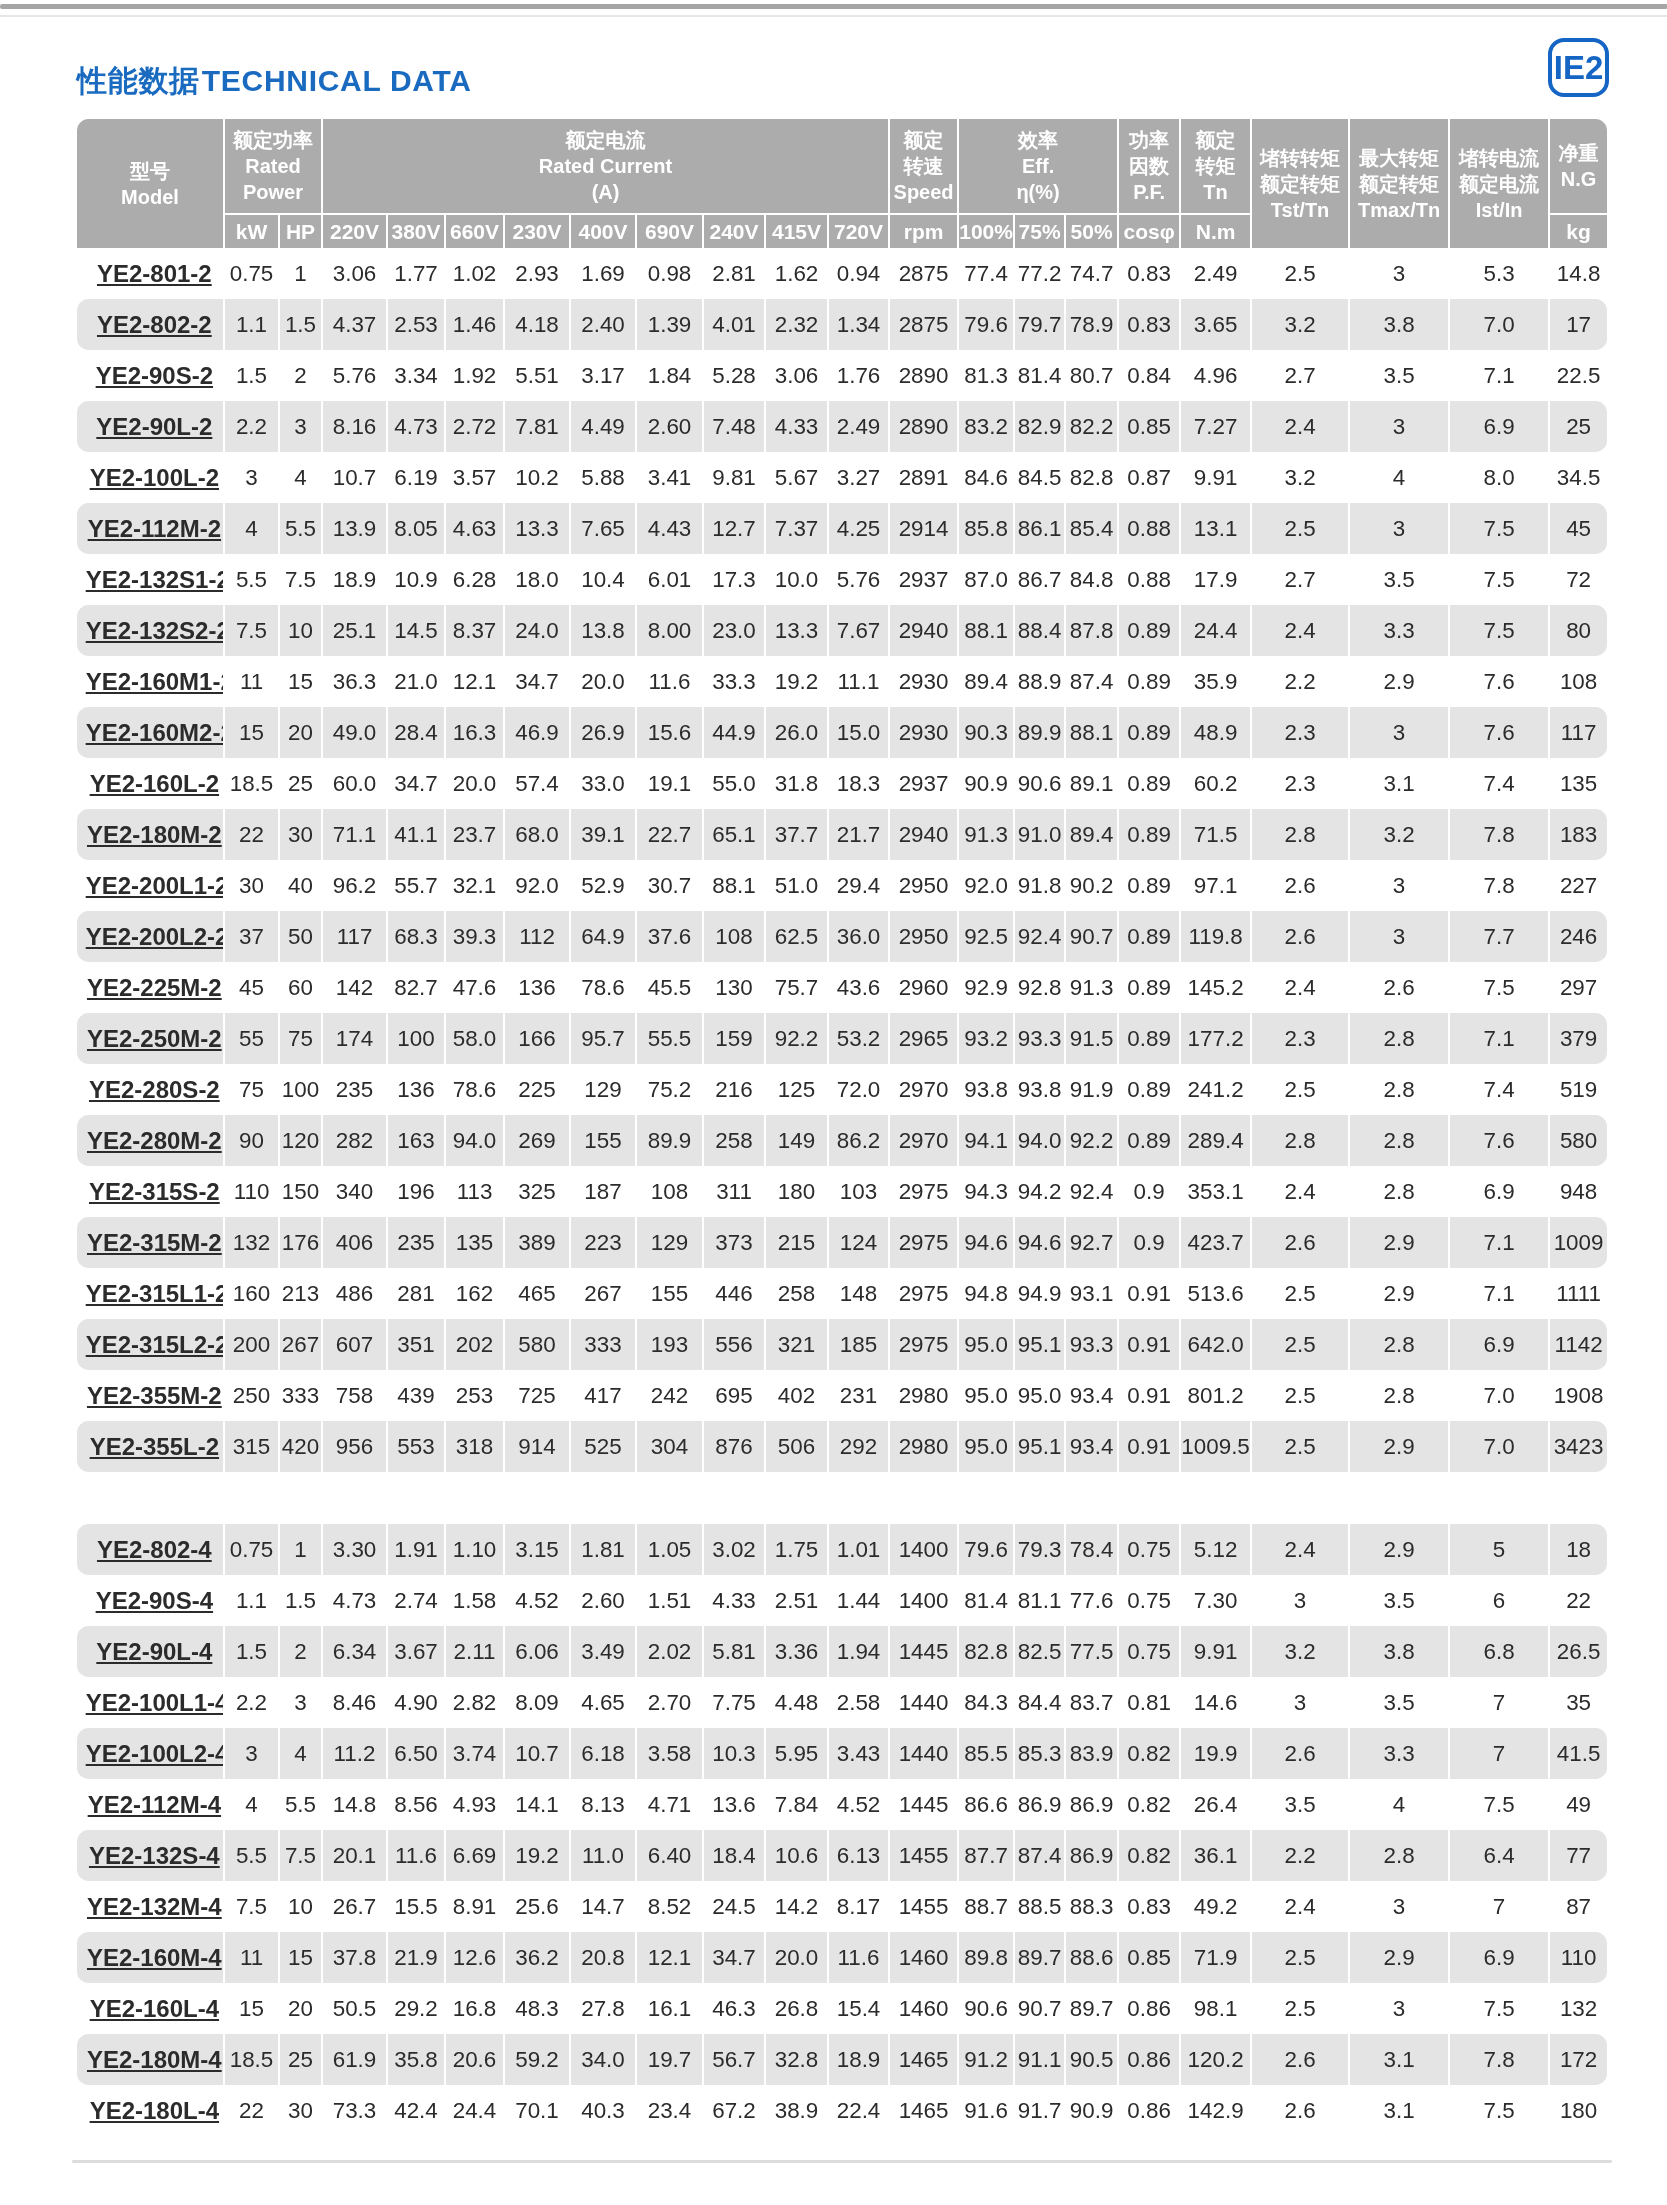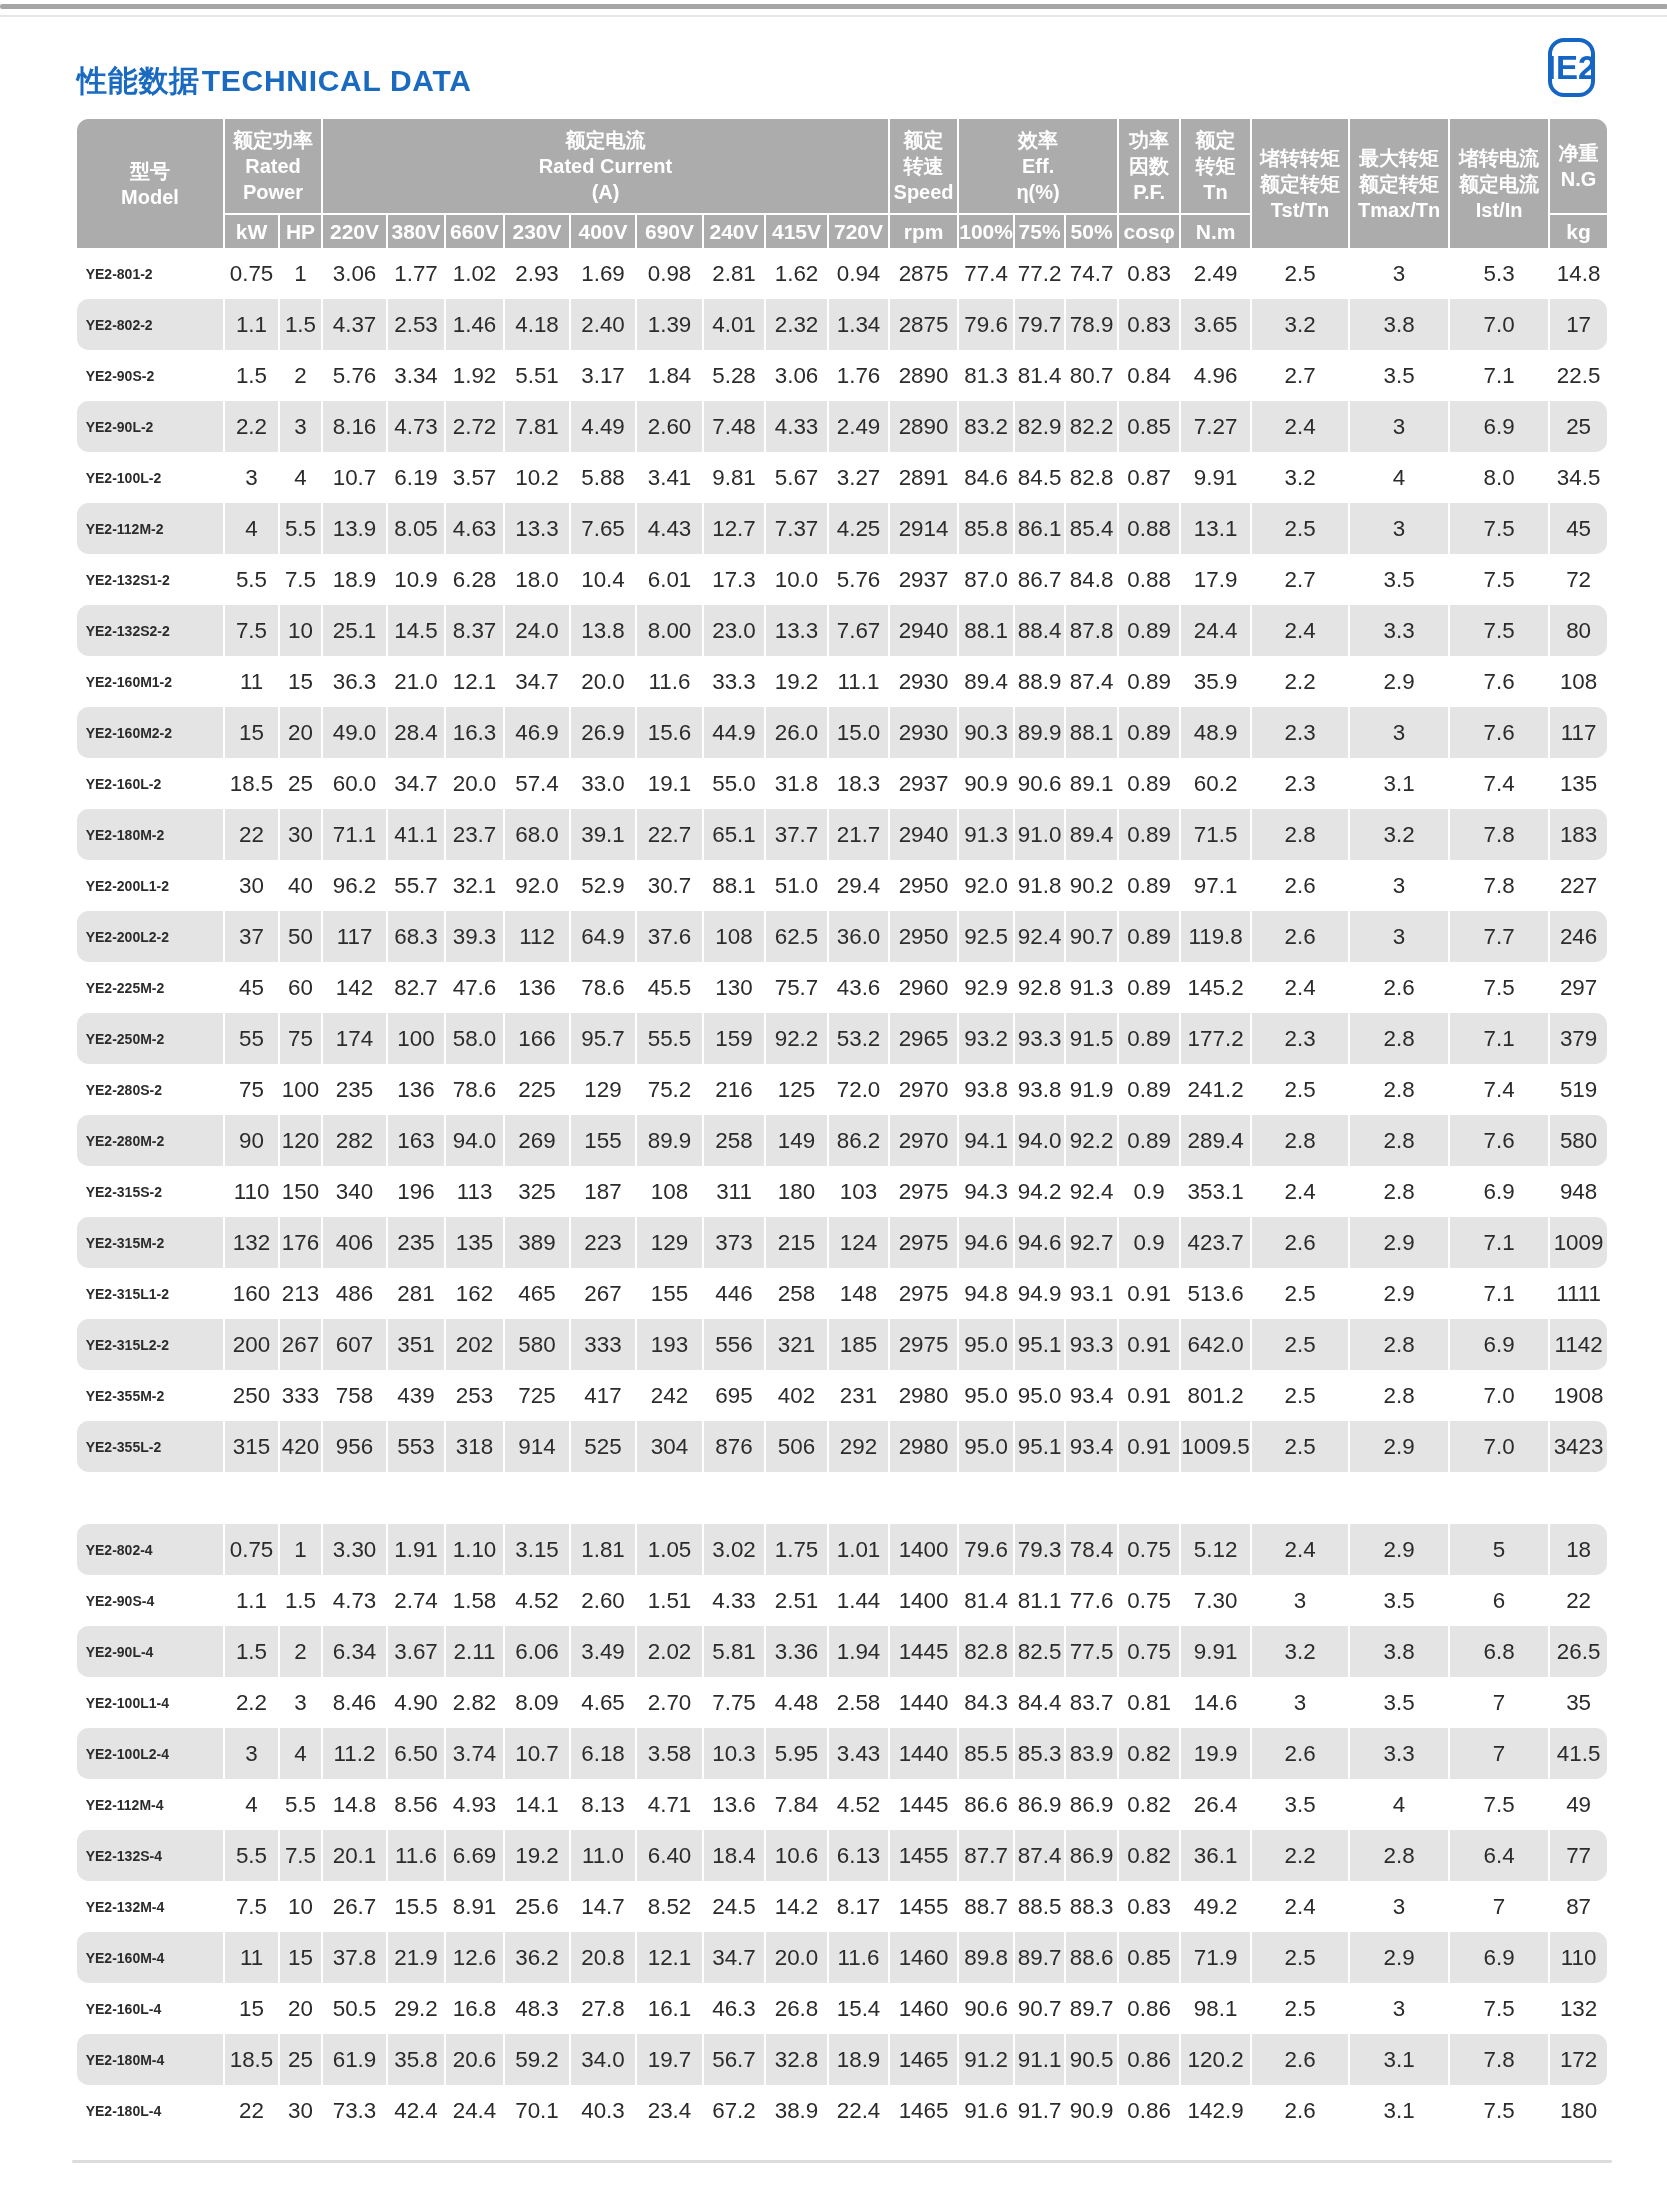--- a/index.html
+++ b/index.html
@@ -13,21 +13,21 @@
   .top-rule-2 { position:absolute; top:14.5px; left:0; width:1668px; height:2.2px; background:#e6e6e6; }
 
   .page-title {
     position:absolute; left:77px; top:61px;
     font-size:30px; font-weight:700; color:#1a6bc0; letter-spacing:0.7px;
     white-space:nowrap;
   }
   .page-title .zh { margin-right:2px; }
 
   .ie2-badge {
-    position:absolute; left:1548px; top:38px; width:47px; height:59px;
+    position:absolute; left:1548px; top:38px; width:61px; height:59px;
     border:4.3px solid #1565c4; border-radius:16px;
     display:flex; align-items:center; justify-content:center;
     color:#1565c4; font-size:33px; font-weight:700;
     background:#ffffff;
   }
 
   table.spec-table {
     position:absolute; left:77px; top:119px; width:1529px;
     border-collapse:separate; border-spacing:0; table-layout:fixed;
   }
@@ -45,22 +45,22 @@
   thead tr.h1 th:first-child { border-top-left-radius:11.6px;margin-left:47px; }
   thead tr.h1 th.last-th { border-top-right-radius:11.6px; }
 
   
   tbody tr.data-row td {
     height:51px; font-size:22.4px; color:#2b2b2b;
     border-left:2.2px solid transparent;
     white-space:nowrap; overflow:hidden;
   }
   tbody tr.data-row td:first-child {
-    border-left:none; text-align:left; padding-left:8.7px;
-    font-weight:700; font-size:14px;
+    border-left:none; text-align:center; padding-left:8.7px;
+    font-weight:700; font-size:24px;text-decoration:underline;
   }
   tbody tr.shaded td { background:#e4e4e4; border-left-color:#ffffff; }
   tbody tr.shaded td:first-child { border-radius:11.6px 0 0 11.6px; }
   tbody tr.shaded td:last-child  { border-radius:0 11.6px 11.6px 0; }
   tbody tr.gap td { height:52px; background:transparent; border:none; }
 
   .bottom-rule { position:absolute; left:72px; top:2160px; width:1540px; height:2.9px; background:#dcdcdc; border-radius:1.4px; }
 </style>
 </head>
 <body>

